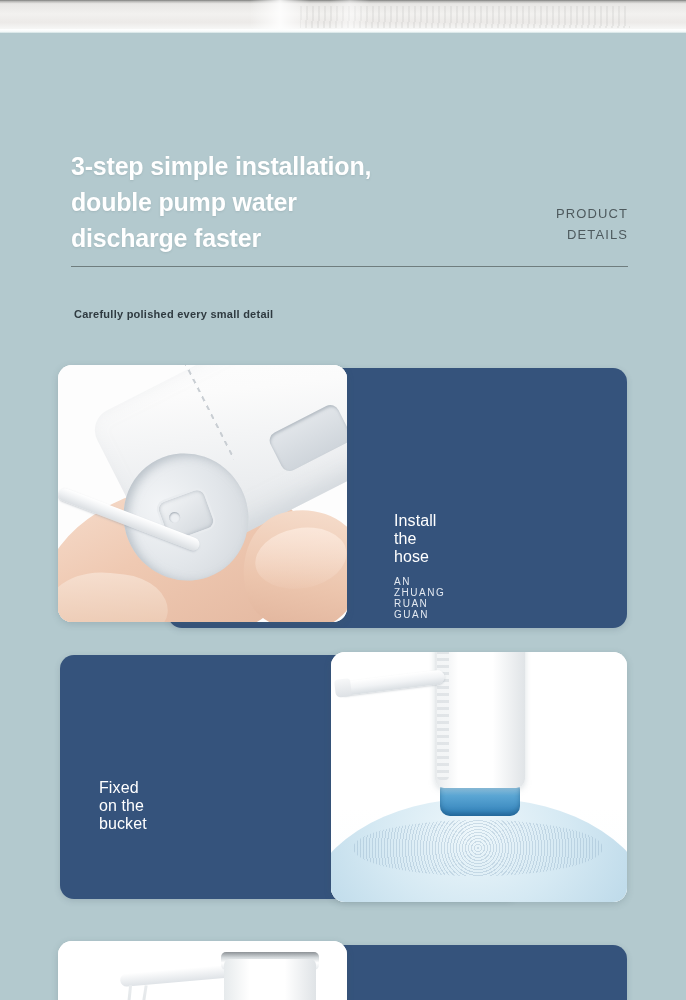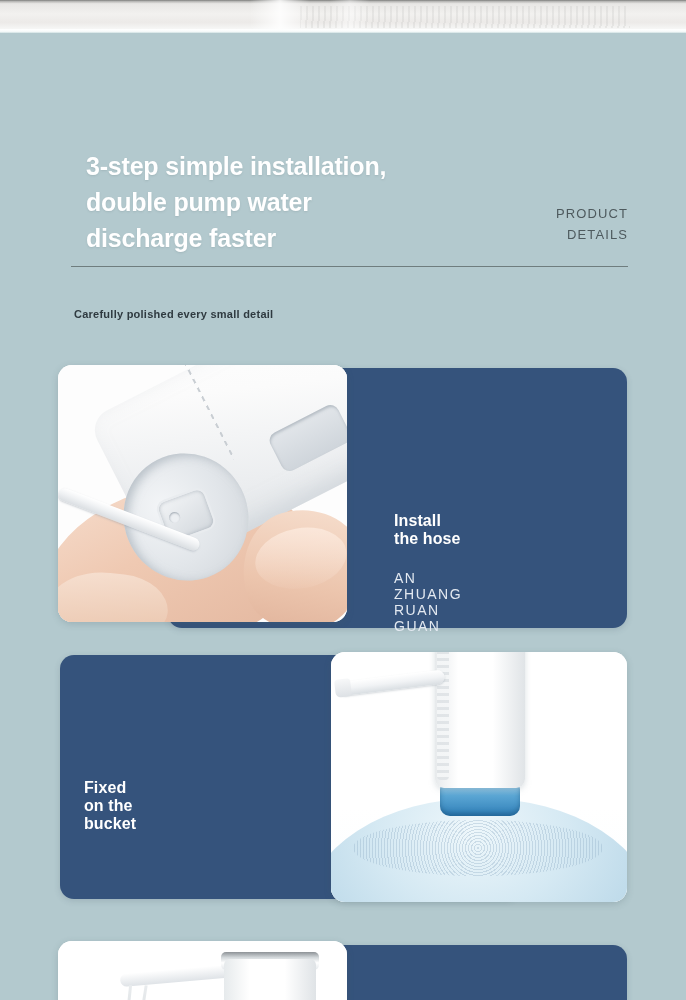--- a/index.html
+++ b/index.html
@@ -30,21 +30,21 @@
                 rgba(255,255,255,0) 2px 6px);
   }
   .strip-edge {
     position:absolute; left:0; top:29px; width:686px; height:4px;
     background:linear-gradient(180deg,#ffffff 0%,#f7fbfb 60%,#cfe0e2 100%);
   }
 
   
   .header { position:absolute; left:0; top:33px; width:686px; }
   .headline {
-    position:absolute; left:86px; top:115px;
+    position:absolute; left:71px; top:115px;
     color:#ffffff; font-size:25px; font-weight:bold;
     line-height:36px; letter-spacing:-.2px;
     text-shadow:0 1px 2px rgba(120,140,145,.28);
     white-space:pre-line;
   }
   .product-details {
     position:absolute; right:58px; top:170px;
     color:#4e5a5e; font-size:13px; line-height:21px;
     letter-spacing:1.1px; text-align:right; white-space:pre-line;
   }
@@ -64,24 +64,24 @@
     background:#35537c;
     box-shadow:0 2px 6px rgba(60,80,100,.18);
   }
   .photo {
     position:absolute; border-radius:14px; overflow:hidden;
     background:#ffffff;
     box-shadow:0 2px 7px rgba(70,90,100,.22);
   }
   .panel-text { position:absolute; }
   .panel-title {
-    color:#ffffff; font-size:16px; font-weight:bold; letter-spacing:.1px;
+    color:#ffffff; font-size:16px; font-weight:normal; letter-spacing:.1px;
   }
   .panel-sub {
-    color:#e3e9f1; font-size:14px; letter-spacing:1.5px; margin-top:22px;
+    color:#e3e9f1; font-size:10px; letter-spacing:1.5px; margin-top:10px;
   }
 
   
   .ph1-bg { position:absolute; inset:0; background:#fdfdfd; }
   .ph1-hand {
     position:absolute; left:-20px; top:120px; width:270px; height:160px;
     background:linear-gradient(160deg,#f6ddcd 0%,#efc9b2 42%,#e3b79f 100%);
     border-radius:60% 42% 48% 36%/70% 46% 60% 34%;
     transform:rotate(-7deg);
   }
@@ -272,21 +272,21 @@
     <div class="ph2-bottle"></div>
     <div class="ph2-ring"></div>
     <div class="ph2-cap"></div>
     <div class="ph2-body"></div>
     <div class="ph2-grip"></div>
 
     <div class="ph2-spout"></div>
     <div class="ph2-spout-tip"></div>
   </div>
 
-  <div class="panel-text" style="left:84px; top:779px;">
+  <div class="panel-text" style="left:99px; top:779px;">
     <div class="panel-title">Fixed on the bucket</div>
   </div>
 </div>
 
 <div class="card">
   <div class="panel" style="left:168px; top:945px; width:459px; height:120px;"></div>
 
   <div class="photo" style="left:58px; top:941px; width:289px; height:140px;">
     <div class="ph3-bg"></div>
     <div class="ph3-spout"></div>

